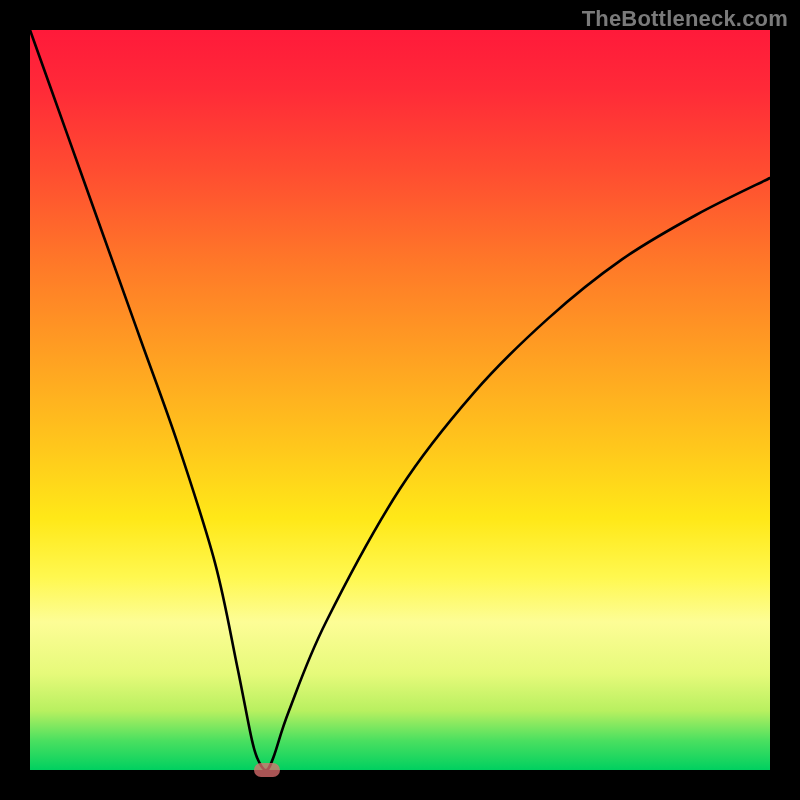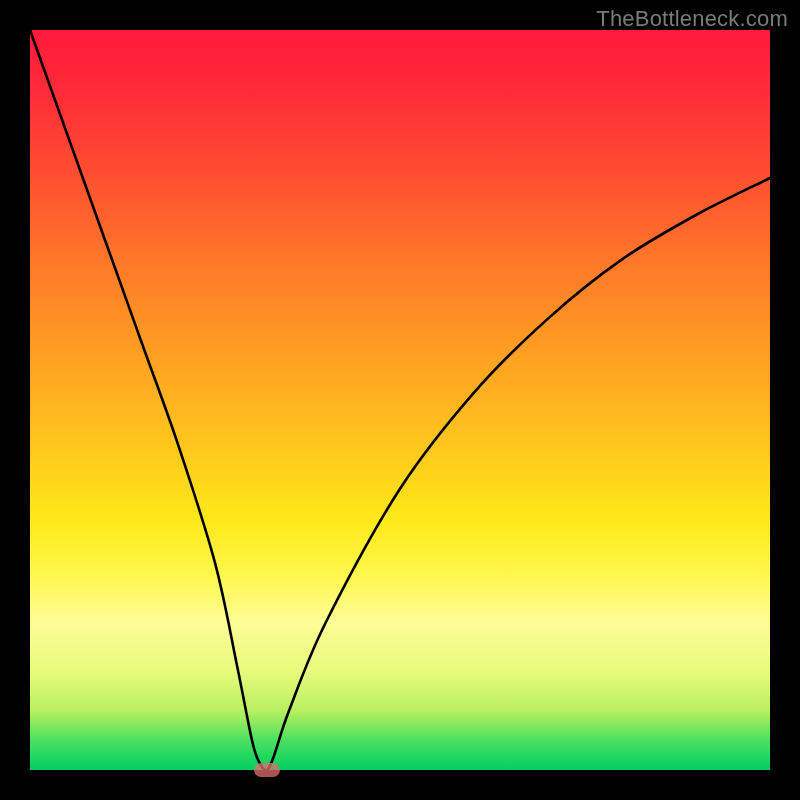--- a/index.html
+++ b/index.html
@@ -38,21 +38,21 @@
       #4be060 96%,
       #00d060 100%
     );
   }
   .watermark {
     position: absolute;
     top: 6px;
     right: 12px;
     color: #7a7a7a;
     font-size: 22px;
-    font-weight: 400;
+    font-weight: 700;
     letter-spacing: 0.2px;
   }
   svg.curve {
     position: absolute;
     left: 0;
     top: 0;
     width: 740px;
     height: 740px;
     overflow: visible;
   }

